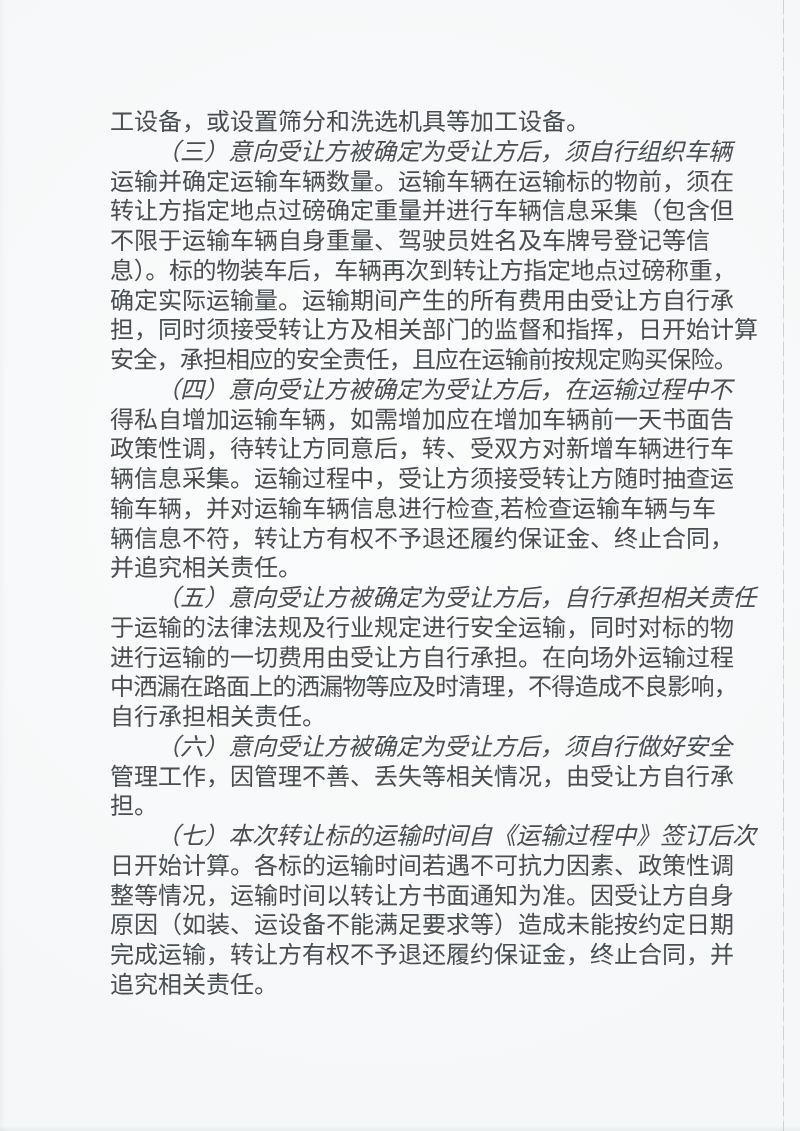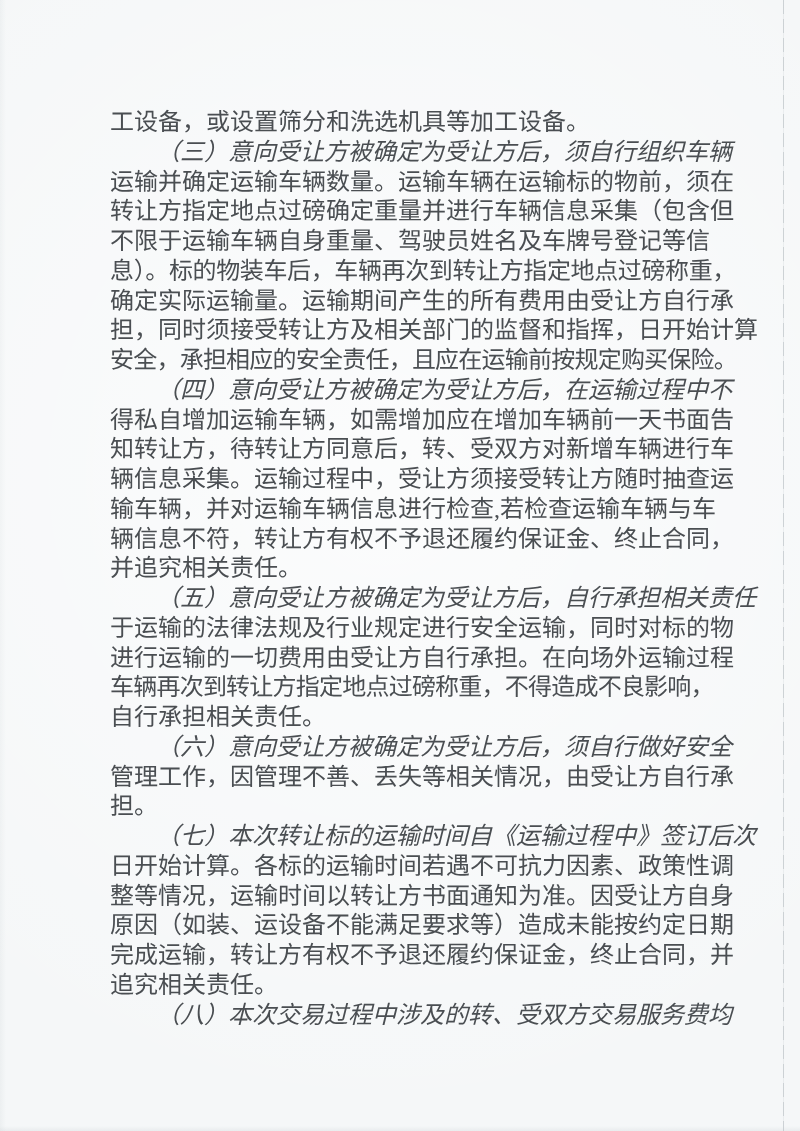--- a/index.html
+++ b/index.html
@@ -71,34 +71,33 @@
       <div class="doc-line indent">（三）意向受让方被确定为受让方后，须自行组织车辆</div>
       <div class="doc-line">运输并确定运输车辆数量。运输车辆在运输标的物前，须在</div>
       <div class="doc-line">转让方指定地点过磅确定重量并进行车辆信息采集（包含但</div>
       <div class="doc-line">不限于运输车辆自身重量、驾驶员姓名及车牌号登记等信</div>
       <div class="doc-line" style="letter-spacing: -0.37037px;">息）。标的物装车后，车辆再次到转让方指定地点过磅称重，</div>
       <div class="doc-line">确定实际运输量。运输期间产生的所有费用由受让方自行承</div>
       <div class="doc-line">担，同时须接受转让方及相关部门的监督和指挥，日开始计算</div>
       <div class="doc-line" style="letter-spacing: -0.777778px;">安全，承担相应的安全责任，且应在运输前按规定购买保险。</div>
       <div class="doc-line indent">（四）意向受让方被确定为受让方后，在运输过程中不</div>
       <div class="doc-line">得私自增加运输车辆，如需增加应在增加车辆前一天书面告</div>
-      <div class="doc-line">知转让方，待转让方同意后，转、受双方对新增车辆进行车</div>
+      <div class="doc-line">政策性调，待转让方同意后，转、受双方对新增车辆进行车</div>
       <div class="doc-line">辆信息采集。运输过程中，受让方须接受转让方随时抽查运</div>
       <div class="doc-line">输车辆，并对运输车辆信息进行检查,若检查运输车辆与车</div>
       <div class="doc-line">辆信息不符，转让方有权不予退还履约保证金、终止合同，</div>
       <div class="doc-line">并追究相关责任。</div>
       <div class="doc-line indent">（五）意向受让方被确定为受让方后，自行承担相关责任</div>
       <div class="doc-line">于运输的法律法规及行业规定进行安全运输，同时对标的物</div>
       <div class="doc-line">进行运输的一切费用由受让方自行承担。在向场外运输过程</div>
-      <div class="doc-line" style="letter-spacing: -0.777778px;">车辆再次到转让方指定地点过磅称重，不得造成不良影响，</div>
+      <div class="doc-line" style="letter-spacing: -0.777778px;">中洒漏在路面上的洒漏物等应及时清理，不得造成不良影响，</div>
       <div class="doc-line">自行承担相关责任。</div>
       <div class="doc-line indent">（六）意向受让方被确定为受让方后，须自行做好安全</div>
       <div class="doc-line">管理工作，因管理不善、丢失等相关情况，由受让方自行承</div>
       <div class="doc-line">担。</div>
       <div class="doc-line indent">（七）本次转让标的运输时间自《运输过程中》签订后次</div>
       <div class="doc-line">日开始计算。各标的运输时间若遇不可抗力因素、政策性调</div>
       <div class="doc-line">整等情况，运输时间以转让方书面通知为准。因受让方自身</div>
       <div class="doc-line">原因（如装、运设备不能满足要求等）造成未能按约定日期</div>
       <div class="doc-line">完成运输，转让方有权不予退还履约保证金，终止合同，并</div>
       <div class="doc-line">追究相关责任。</div>
-      <div class="doc-line indent">（八）本次交易过程中涉及的转、受双方交易服务费均</div>
     </div>
 </div>
 
 </body></html>

